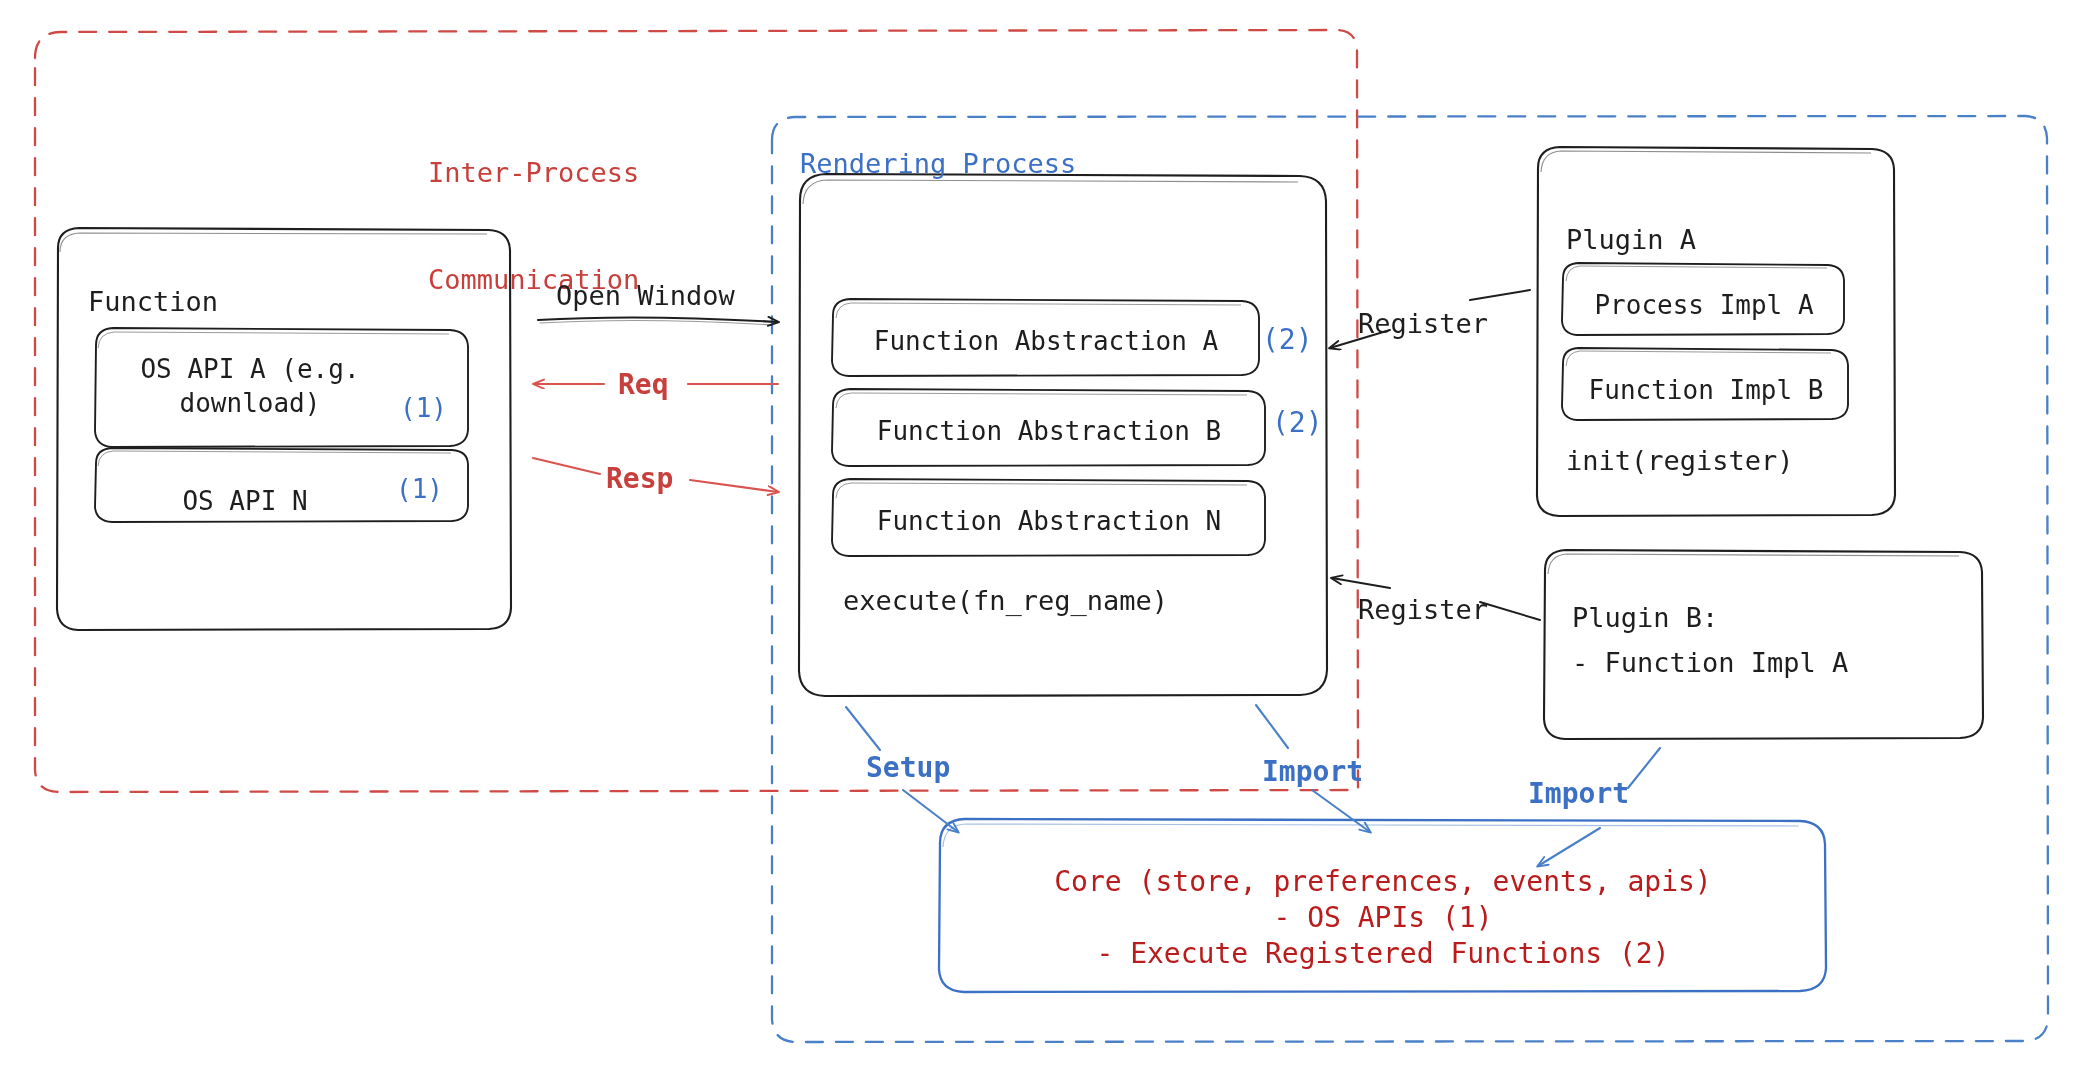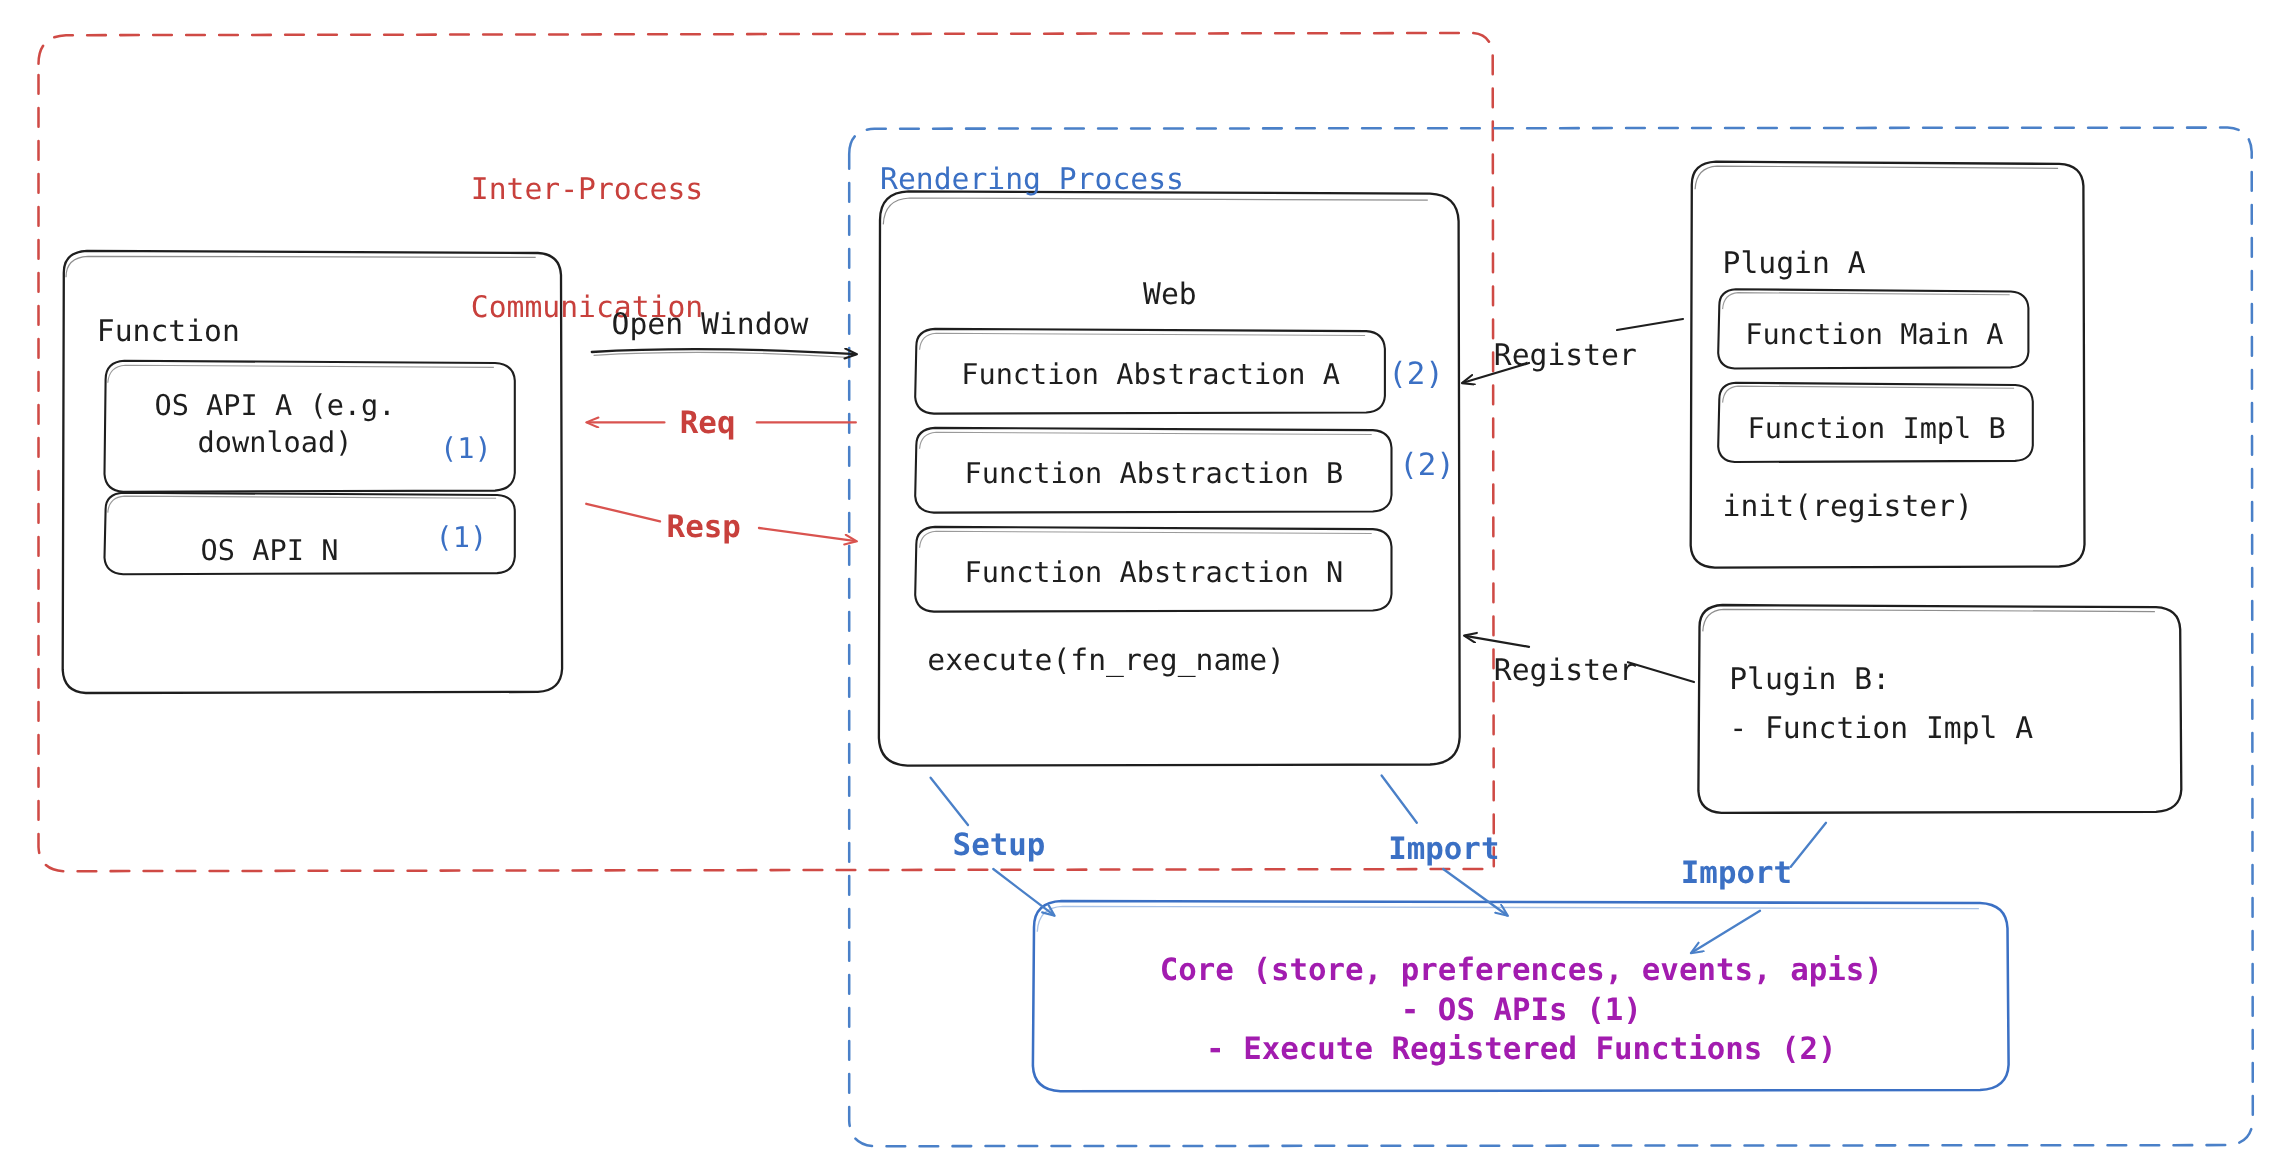--- a/index.html
+++ b/index.html
@@ -30,21 +30,21 @@
     position: absolute;
     font-family: "DejaVu Sans Mono", monospace;
     white-space: pre;
     color: #1e1e1e;
     line-height: 1.32;
     letter-spacing: 0px;
   }
   .t-black   { color: #1e1e1e; }
   .t-red     { color: #c8403c; }
   .t-blue    { color: #3b70c4; }
-  .t-corebl  { color: #a21caf; font-weight: bold; }
+  .t-corebl  { color: #b91c1c; font-weight: normal; }
   .ctr { text-align: center; }
 </style>
 </head>
 <body>
 
 <div id="canvas">
 
   <svg id="sketch" viewBox="0 0 2074 1066" xmlns="http://www.w3.org/2000/svg">
     <defs>
       <marker id="ah-black" markerWidth="16" markerHeight="16" refX="11" refY="5.2" orient="auto" markerUnits="userSpaceOnUse">
@@ -169,34 +169,33 @@
 
   <div class="lbl t-black" style="left:88px; top:284px; font-size:27px;">Function</div>
 
   <div class="lbl t-black ctr" style="left:105px; top:352px; width:290px; font-size:26px;">OS API A (e.g.
 download)</div>
   <div class="lbl t-blue" style="left:400px; top:391px; font-size:26px;">(1)</div>
 
   <div class="lbl t-black ctr" style="left:120px; top:472px; width:250px; font-size:26px;margin-top:12px;">OS API N</div>
   <div class="lbl t-blue" style="left:396px; top:472px; font-size:26px;">(1)</div>
 
-  <div class="lbl t-black ctr" style="left:800px; top:250px; width:527px; font-size:27px;">Web</div>
 
   <div class="lbl t-black ctr" style="left:836px; top:324px; width:420px; font-size:26px;">Function Abstraction A</div>
   <div class="lbl t-blue" style="left:1262px; top:322px; font-size:28px;">(2)</div>
 
   <div class="lbl t-black ctr" style="left:836px; top:414px; width:426px; font-size:26px;">Function Abstraction B</div>
   <div class="lbl t-blue" style="left:1272px; top:405px; font-size:28px;">(2)</div>
 
   <div class="lbl t-black ctr" style="left:836px; top:504px; width:426px; font-size:26px;">Function Abstraction N</div>
 
   <div class="lbl t-black" style="left:843px; top:583px; font-size:27px;">execute(fn_reg_name)</div>
 
   <div class="lbl t-black" style="left:1566px; top:222px; font-size:27px;">Plugin A</div>
-  <div class="lbl t-black ctr" style="left:1566px; top:288px; width:276px; font-size:26px;">Function Main A</div>
+  <div class="lbl t-black ctr" style="left:1566px; top:288px; width:276px; font-size:26px;">Process Impl A</div>
   <div class="lbl t-black ctr" style="left:1566px; top:373px; width:280px; font-size:26px;">Function Impl B</div>
   <div class="lbl t-black" style="left:1566px; top:443px; font-size:27px;">init(register)</div>
 
   <div class="lbl t-black" style="left:1572px; top:600px; font-size:27px;">Plugin B:</div>
   <div class="lbl t-black" style="left:1572px; top:645px; font-size:27px;text-align:right;">- Function Impl A</div>
 
   <div class="lbl t-corebl ctr" style="left:940px; top:864px; width:886px; font-size:28px;">Core (store, preferences, events, apis)</div>
   <div class="lbl t-corebl ctr" style="left:940px; top:900px; width:886px; font-size:28px;">- OS APIs (1)</div>
   <div class="lbl t-corebl ctr" style="left:940px; top:936px; width:886px; font-size:28px;">- Execute Registered Functions (2)</div>
 

